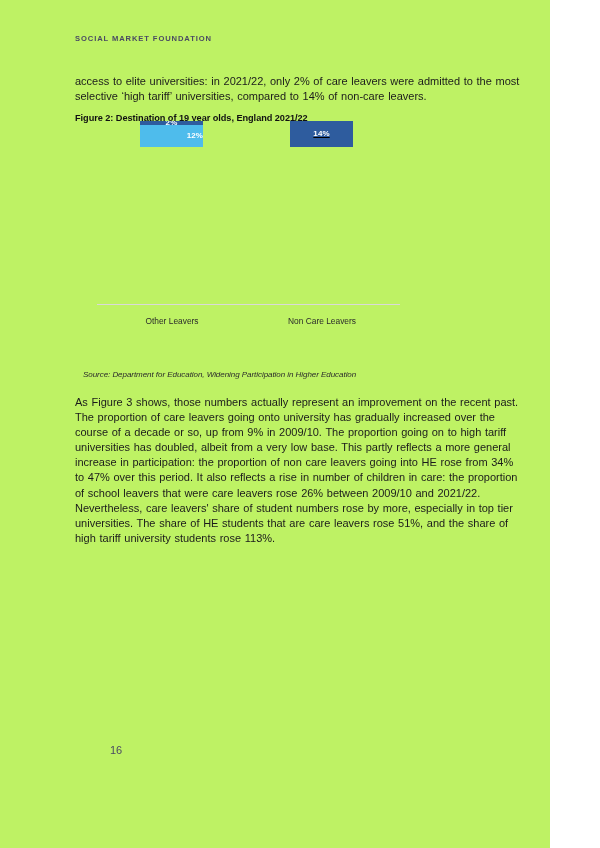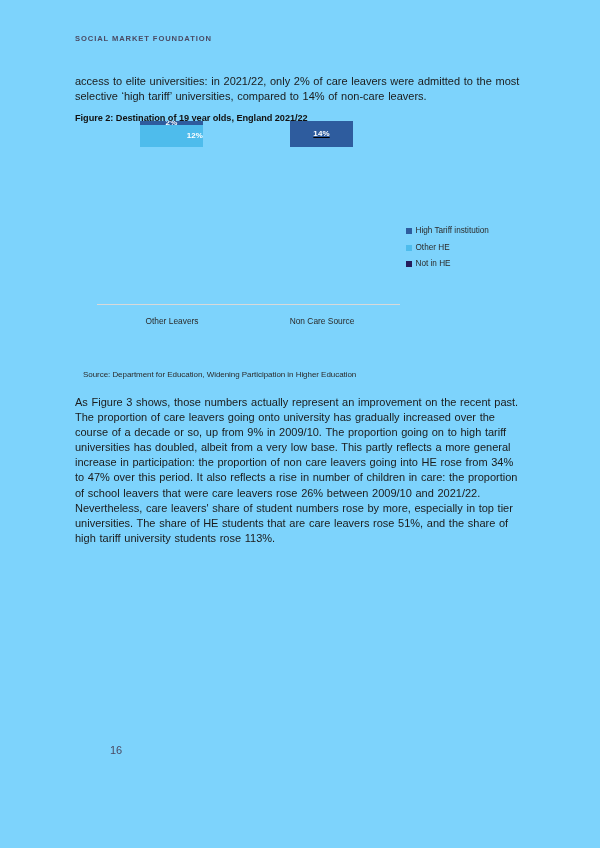--- a/index.html
+++ b/index.html
@@ -5,22 +5,22 @@
   * { box-sizing: border-box; }
   html, body {
     margin: 0; padding: 0;
     width: 600px; height: 848px;
     background: #ffffff;
     font-family: "Liberation Sans", sans-serif;
     -webkit-font-smoothing: antialiased;
   }
   .page {
     position: relative;
-    width: 600px; height: 848px;
-    background: #7dd3fc;
+    width: 550px; height: 848px;
+    background: #bef264;
     overflow: hidden;
   }
 
   
   .running-header {
     position: absolute;
     left: 75px; top: 34px;
     font-size: 7.6px;
     letter-spacing: 0.9px;
     font-weight: 700;
@@ -131,20 +131,21 @@
     color: #2b2b2b;
     white-space: nowrap;
     line-height: 1;
   }
 
   
   .source {
     position: absolute;
     left: 83px; top: 370px;
     font-size: 8px;
+    font-style: italic;
     color: #2b2b2b;
     letter-spacing: -0.05px;
   }
 
   #main-para { position: absolute; left: 75px; top: 395px; width: 450px; }
 
   .page-number {
     position: absolute;
     left: 79px; top: 744px;
     font-size: 11px;
@@ -178,37 +179,23 @@
         </div>
       </div>
 
       <div class="bar" id="bar-noncare">
         <div class="seg seg-high" style="height:14%;text-decoration:underline;">
           <span class="val">14%</span>
         </div>
       </div>
 
       <div class="cat-label" id="cat-care">Other Leavers</div>
-      <div class="cat-label" id="cat-noncare">Non Care Source</div>
+      <div class="cat-label" id="cat-noncare">Non Care Leavers</div>
     </div>
 
-    <div class="legend">
-      <div class="legend-row">
-        <span class="legend-swatch" style="background:#2e5c9e;"></span>
-        <span class="legend-label">High Tariff institution</span>
-      </div>
-      <div class="legend-row">
-        <span class="legend-swatch" style="background:#4ebcec;"></span>
-        <span class="legend-label">Other HE</span>
-      </div>
-      <div class="legend-row">
-        <span class="legend-swatch" style="background:#241c5c;"></span>
-        <span class="legend-label">Not in HE</span>
-      </div>
-    </div>
 
   </div>
 
   <div class="source">Source: Department for Education, Widening Participation in Higher Education</div>
 
   <div class="body-col para" id="main-para">As Figure 3 shows, those numbers actually represent an improvement on the recent past. The proportion of care leavers going onto university has gradually increased over the course of a decade or so, up from 9% in 2009/10. The proportion going on to high tariff universities has doubled, albeit from a very low base. This partly reflects a more general increase in participation: the proportion of non care leavers going into HE rose from 34% to 47% over this period. It also reflects a rise in number of children in care: the proportion of school leavers that were care leavers rose 26% between 2009/10 and 2021/22. Nevertheless, care leavers' share of student numbers rose by more, especially in top tier universities. The share of HE students that are care leavers rose 51%, and the share of high tariff university students rose 113%.</div>
 
   <div class="page-number">16</div>
 
 </div>

